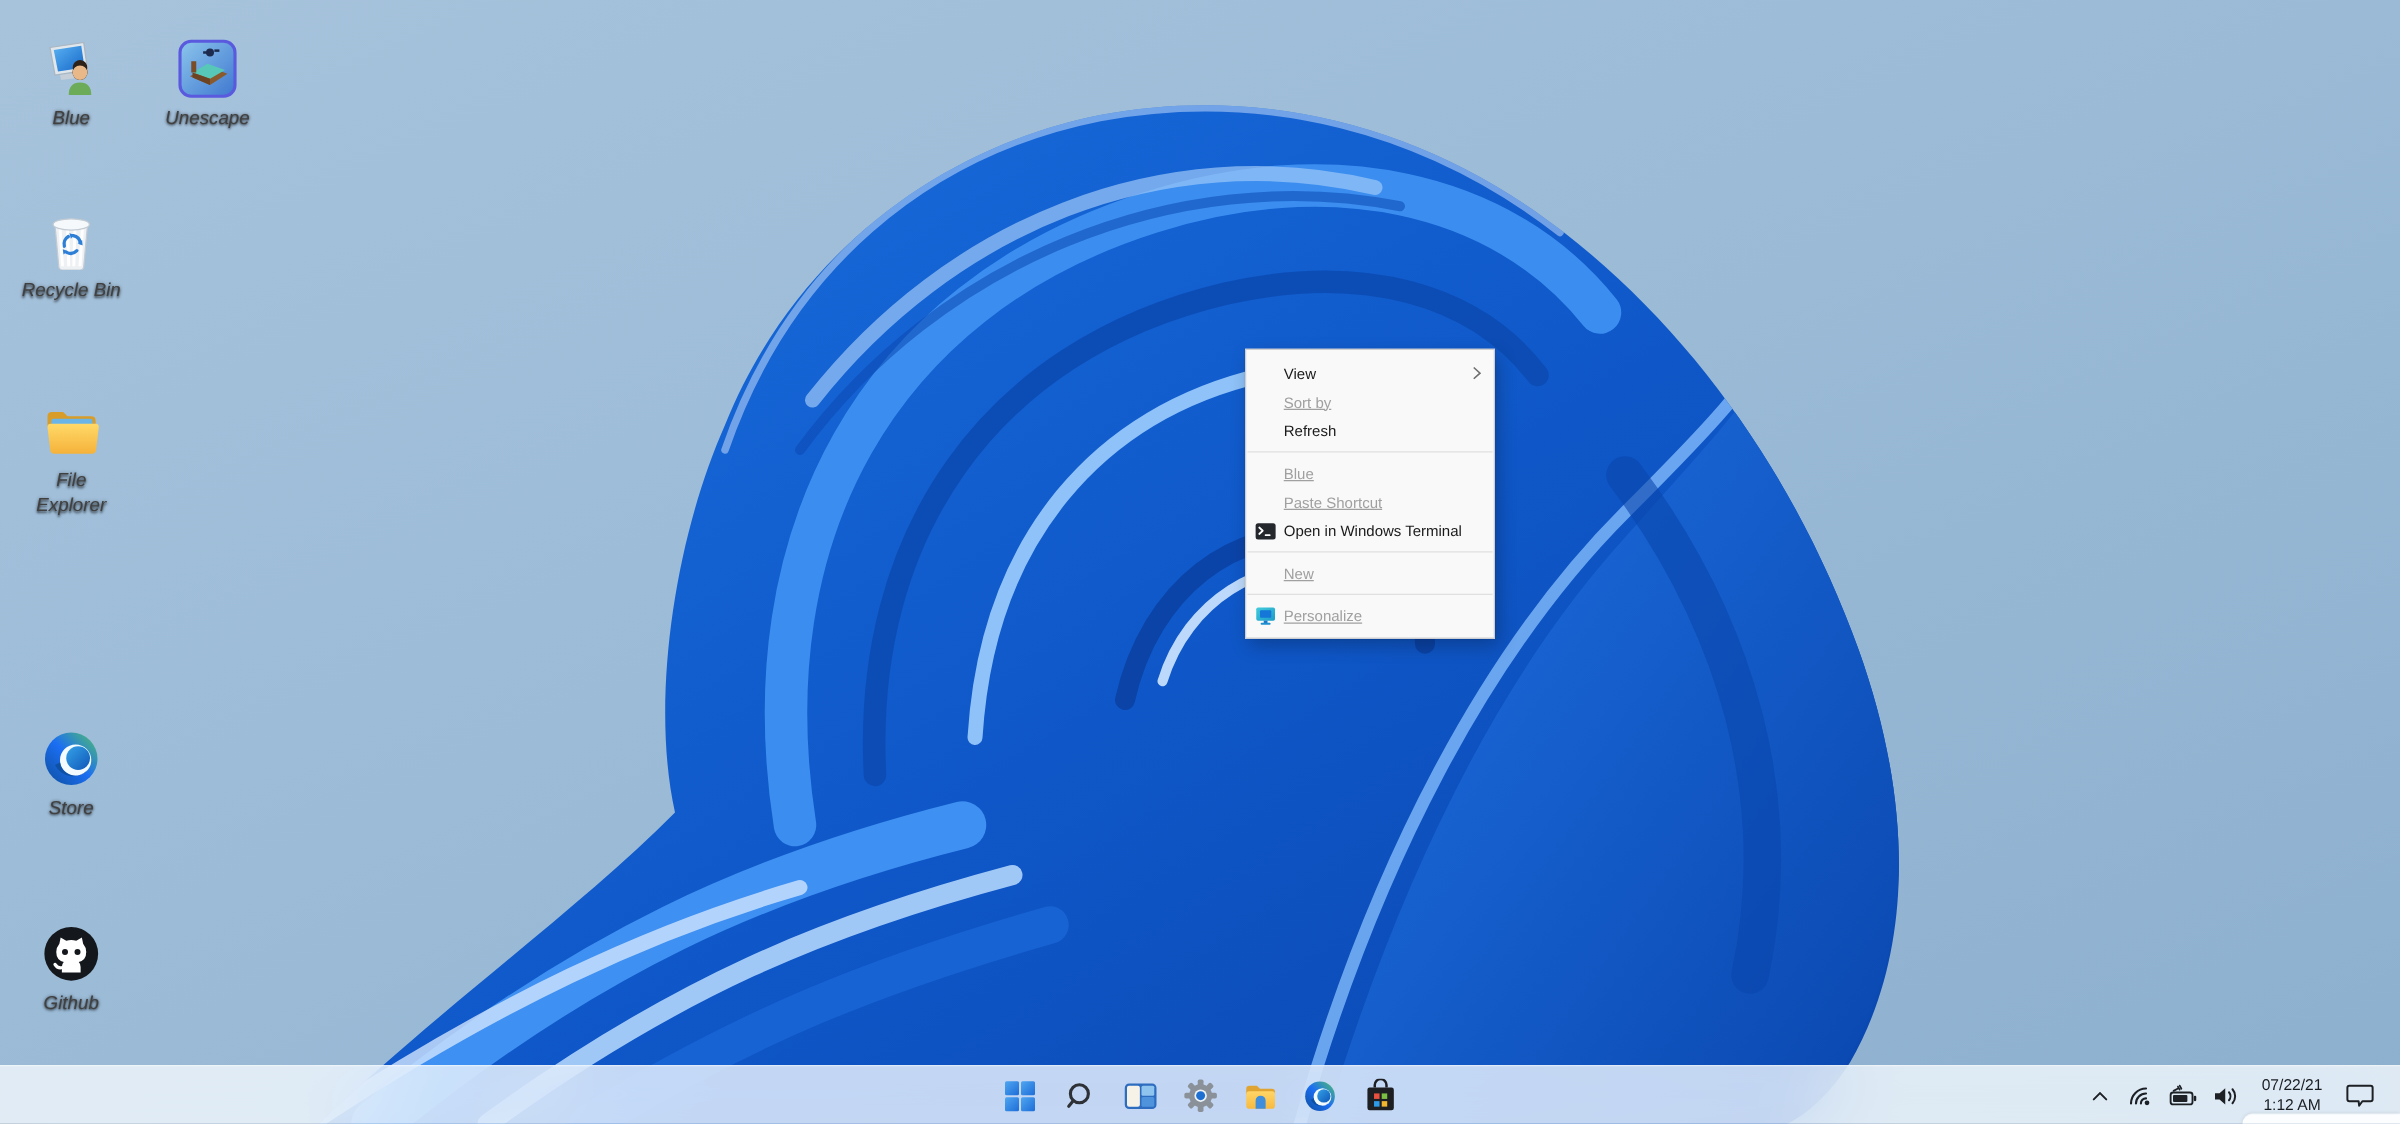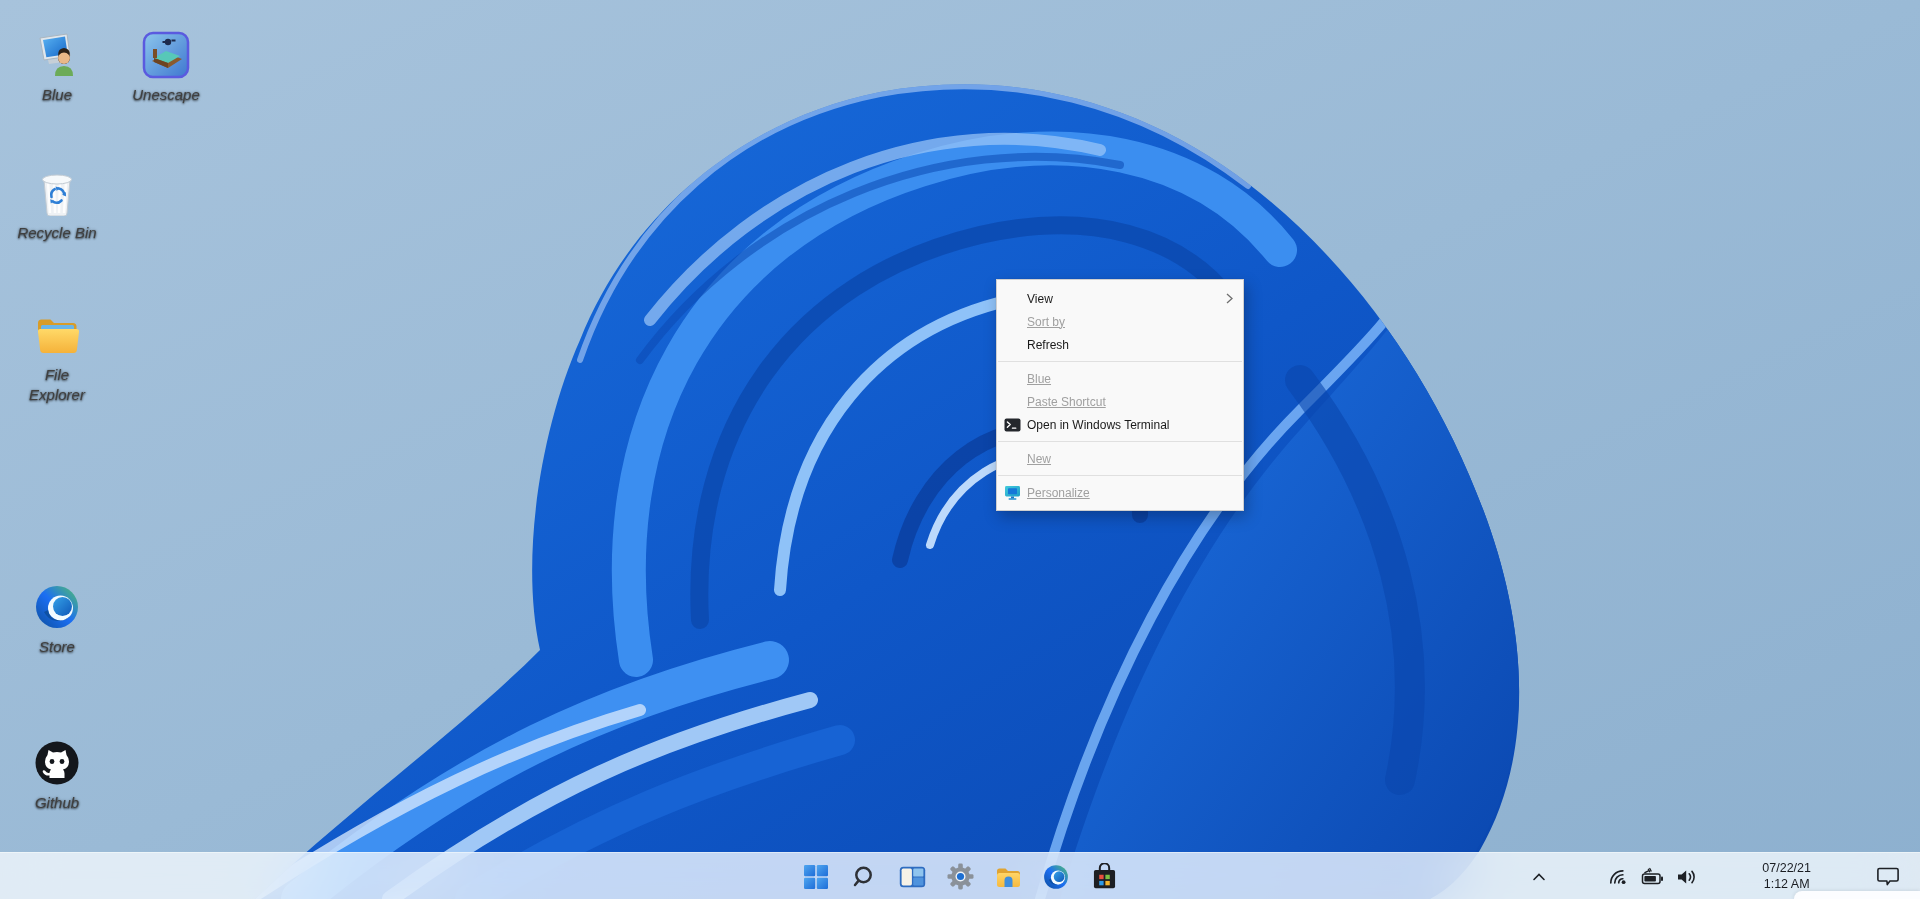--- a/index.html
+++ b/index.html
@@ -9,42 +9,42 @@
   
   .wallpaper{position:absolute;inset:0;width:1920px;height:899px;display:block;}
 
   
   .desk-cell{position:absolute;width:96px;text-align:center;cursor:default;}
   .desk-icon{width:50px;height:50px;margin:0 auto;display:flex;align-items:center;justify-content:center;}
   .desk-label{margin:5px auto 0;max-width:80px;color:#404040;font-size:15px;line-height:1.35;
     text-shadow:0 1px 2px rgba(0,0,0,.65),0 0 3px rgba(0,0,0,.35);font-style:italic;}
 
   
-  .context-menu{position:absolute;left:996px;top:279px;width:248px;background:#f9f9f9;
+  .context-menu{position:absolute;left:996px;top:279px;width:200px;background:#f9f9f9;
     border:1px solid #cfcfcf;box-shadow:3px 6px 14px rgba(0,0,0,.25),0 0 1px rgba(0,0,0,.15);
     padding:7px 0 6px;}
   .menu-item{height:23px;display:flex;align-items:center;font-size:12px;color:#1a1a1a;padding:0 10px 0 0;}
   .menu-item .mi-gutter{width:30px;flex:0 0 30px;display:flex;align-items:center;justify-content:center;}
   .menu-item.disabled{color:#a0a0a0;text-decoration:underline;}
   .menu-item .mi-label{flex:1;white-space:nowrap;}
   .menu-item .mi-chevron{display:flex;align-items:center;}
   .menu-sep{height:1px;background:#e0e0e0;margin:5px 1px;}
 
   
   .taskbar{position:absolute;left:0;right:0;bottom:0;height:47px;
     background:rgba(243,247,251,.80);backdrop-filter:blur(26px) saturate(1.3);
     -webkit-backdrop-filter:blur(26px) saturate(1.3);
     border-top:1px solid rgba(255,255,255,.45);}
   .tb-center{position:absolute;left:50%;top:0;transform:translateX(-50%);height:47px;
     display:flex;align-items:center;gap:8px;}
   .tb-btn{width:40px;height:40px;border:none;background:transparent;border-radius:6px;
     display:flex;align-items:center;justify-content:center;padding:0;cursor:pointer;}
   .tb-tray{position:absolute;right:0;top:0;height:47px;display:flex;align-items:center;padding-right:14px;gap:4px;}
   .tray-btn{border:none;background:transparent;border-radius:6px;height:38px;display:flex;
-    align-items:center;justify-content:center;padding:0 6px;gap:10px;cursor:pointer;color:#1d2025;margin-left:47px;}
+    align-items:center;justify-content:center;padding:0 6px;gap:10px;cursor:pointer;color:#1d2025;}
   .tb-clock{font-size:12.5px;color:#1a1d22;text-align:center;line-height:1.25;padding:0 8px;}
   .toast-sliver{position:absolute;right:0;bottom:0;width:126px;height:8px;background:#fcfdff;
     border-radius:10px 0 0 0;box-shadow:0 0 4px rgba(0,0,0,.12);}
 </style>
 </head>
 <body>
 
 <div id="screen">
 
   <svg class="wallpaper" viewBox="0 0 1920 899" preserveAspectRatio="none">
@@ -152,21 +152,21 @@
         <g fill="#2e7fd6">
           <path d="M20.5,16.5 l4.2,1.2 -3,3.2 Z"></path>
           <path d="M30.7,22 l0.4,4.4 -4,-1.8 Z"></path>
           <path d="M15.8,33.6 l-0.6,-4.3 4.1,1.5 Z"></path>
         </g>
       </svg>
     </div>
     <div class="desk-label">Recycle Bin</div>
   </div>
 
-  <div class="desk-cell" style="left:9px;top:310px;">
+  <div class="desk-cell" style="left:9px;top:320px;">
     <div class="desk-icon">
       <svg width="47" height="44" viewBox="0 0 47 44">
         <defs>
             <linearGradient id="fdG" x1="0" y1="0" x2="0" y2="1">
               <stop offset="0" stop-color="#ffd968"></stop>
               <stop offset="1" stop-color="#f5b23a"></stop>
             </linearGradient>
           </defs>
         <path d="M4,10 q0,-3.5 3.5,-3.5 h9 l3.5,3.5 h19 q3.5,0 3.5,3.5 v5 H4 Z" fill="#d89c28"></path>
         <rect x="7" y="12" width="33" height="10" rx="1.5" fill="#6ab5e8"></rect>

